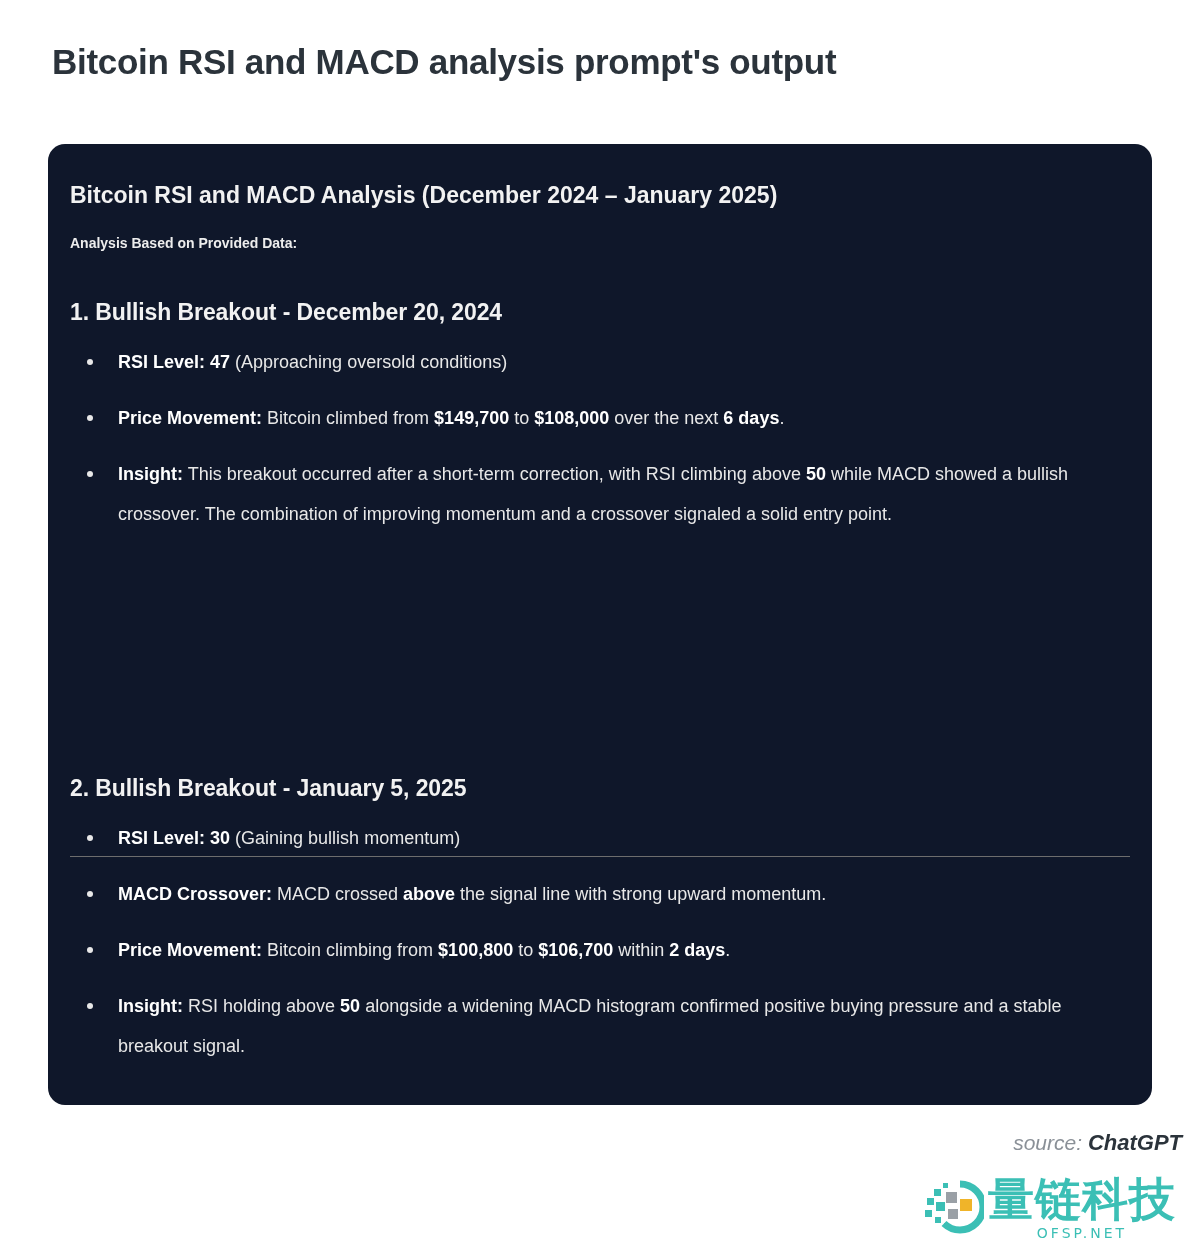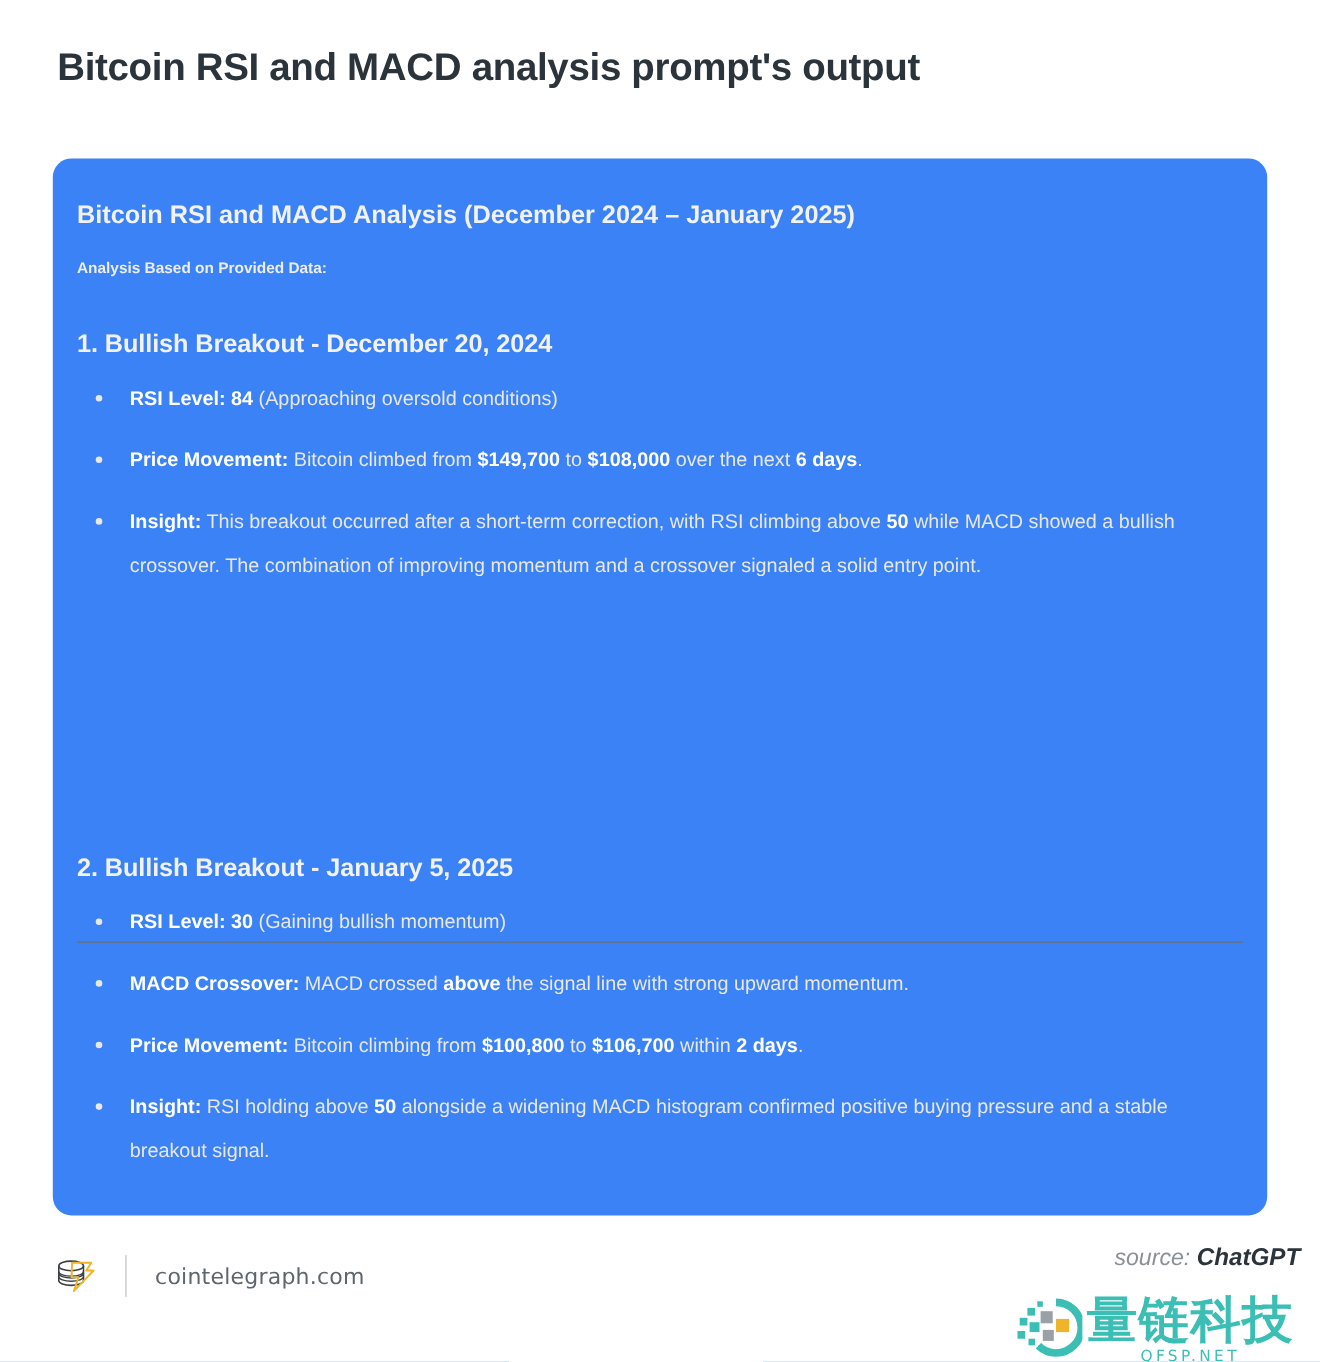--- a/index.html
+++ b/index.html
@@ -28,21 +28,21 @@
     white-space: nowrap;
   }
 
   
   .card {
     position: absolute;
     left: 48px;
     top: 144px;
     width: 1104px;
     height: 961px;
-    background: #3b82f6;
+    background: #0f172a;
     border-radius: 17px;
     box-sizing: border-box;
     padding: 0;
     overflow: hidden;
   }
   .card-inner {
     position: absolute;
     left: 22px;
     right: 22px;
     top: 0;
@@ -218,21 +218,21 @@
   <div class="card-inner">
 
     <div class="card-title">Bitcoin RSI and MACD Analysis (December 2024 – January 2025)</div>
     <div class="card-subtitle">Analysis Based on Provided Data:</div>
 
     <div class="section section-1">
       <div class="section-heading">1. Bullish Breakout - December 20, 2024</div>
       <ul class="bullets">
         <li>
           <span class="dot"></span>
-          <b>RSI Level: 84</b><span> (Approaching oversold conditions)</span>
+          <b>RSI Level: 47</b><span> (Approaching oversold conditions)</span>
         </li>
         <li>
           <span class="dot"></span>
           <b>Price Movement:</b><span> Bitcoin climbed from </span><b>$149,700</b><span> to </span><b>$108,000</b><span> over the next </span><b>6 days</b><span>.</span>
         </li>
         <li>
           <span class="dot"></span>
           <b>Insight:</b><span> This breakout occurred after a short-term correction, with RSI climbing above </span><b>50</b><span> while MACD showed a bullish crossover. The combination of improving momentum and a crossover signaled a solid entry point.</span>
         </li>
       </ul>
@@ -259,32 +259,20 @@
           <b>Insight:</b><span> RSI holding above </span><b>50</b><span> alongside a widening MACD histogram confirmed positive buying pressure and a stable breakout signal.</span>
         </li>
       </ul>
     </div>
 
   </div>
 </div>
 
 <div class="footer">
 
-  <div class="footer-left">
-    <svg class="ct-logo" viewBox="0 0 48 48">
-      <ellipse cx="20" cy="13" rx="13.5" ry="5.2" fill="none" stroke="#3c4043" stroke-width="1.7"></ellipse>
-      <path d="M6.5 13v8c0 2.9 6 5.2 13.5 5.2S33.5 23.9 33.5 21v-8" fill="none" stroke="#3c4043" stroke-width="1.7"></path>
-      <path d="M6.5 19c0 2.9 6 5.2 13.5 5.2S33.5 21.9 33.5 19" fill="none" stroke="#3c4043" stroke-width="1.5"></path>
-      <path d="M6.5 24.5c0 2.9 6 5.2 13.5 5.2S33.5 27.4 33.5 24.5" fill="none" stroke="#3c4043" stroke-width="1.5"></path>
-      <path d="M6.5 21v8c0 2.9 6 5.2 13.5 5.2S33.5 31.9 33.5 29v-8" fill="none" stroke="#3c4043" stroke-width="1.7"></path>
-      <path d="M21 9.5h21l-5.5 8.5h8L23 40.5l5-15h-7.5z" fill="none" stroke="#f0b429" stroke-width="2.1" stroke-linejoin="round"></path>
-    </svg>
-    <div class="footer-sep"></div>
-    <div class="footer-site">cointelegraph.com</div>
-  </div>
 
   <div class="footer-right">
     <div class="source-line">
       <span>source:</span>
       <span class="brand">ChatGPT</span>
     </div>
 
     <div class="watermark">
       <svg class="wm-mark" viewBox="0 0 62 58">
         <path d="M38 6a23 23 0 1 1 0 46 23 23 0 0 1-16-6.5" fill="none" stroke="#3bbfb5" stroke-width="7" stroke-linecap="butt"></path>

